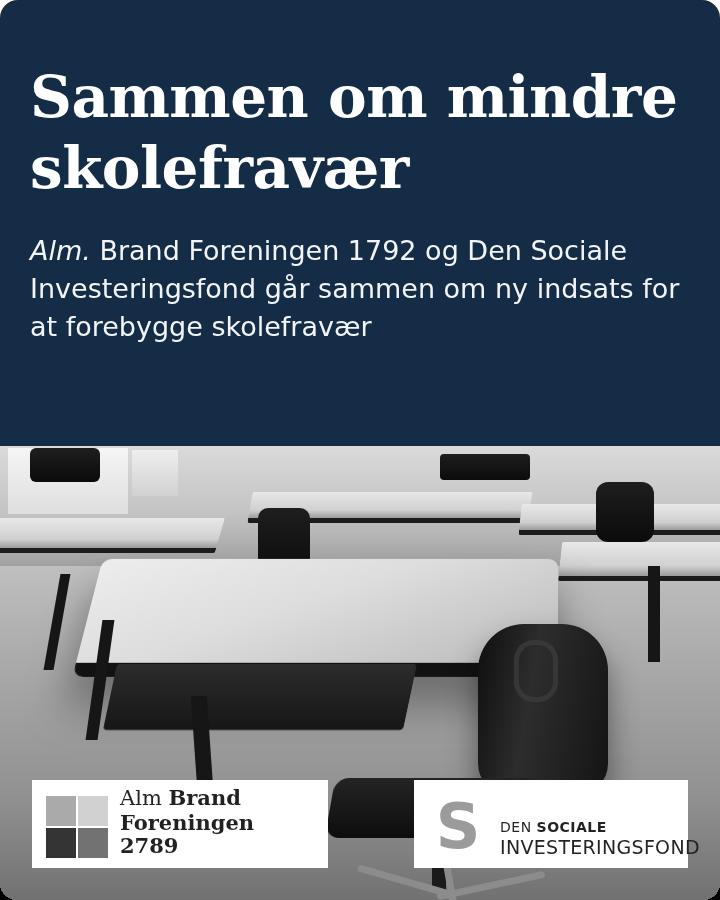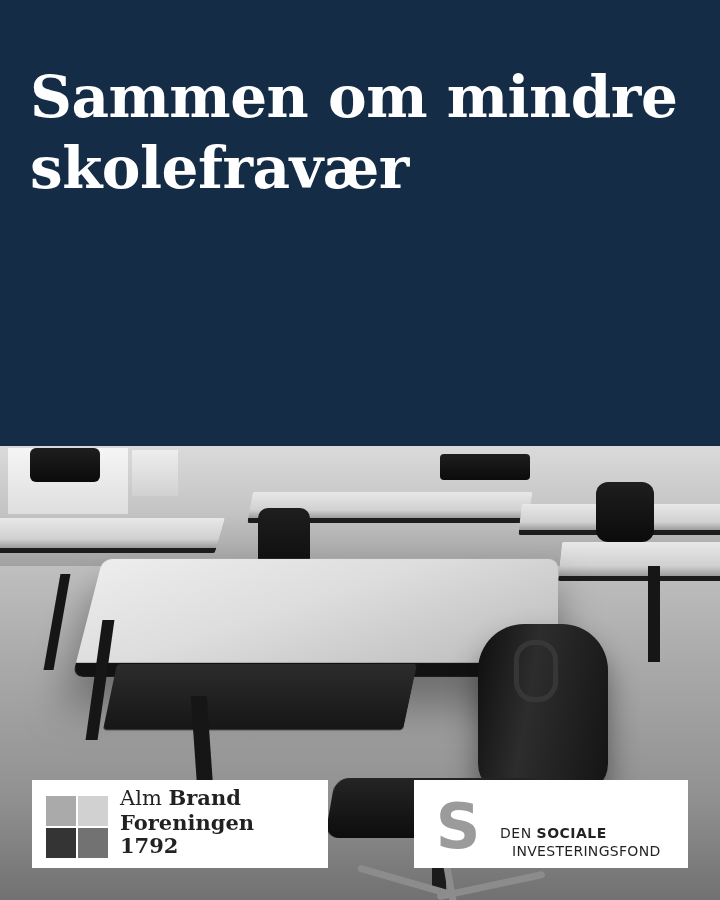--- a/index.html
+++ b/index.html
@@ -12,20 +12,21 @@
     height: 900px;
     overflow: hidden;
     font-family: "DejaVu Sans", sans-serif;
   }
   .poster {
     position: relative;
     width: 720px;
     height: 900px;
     background: #fdba74;
     overflow: hidden;
+    border-radius: 18px;
   }
 
   
   .header {
     position: absolute;
     left: 0; top: 0;
     width: 720px;
     height: 446px;
     background: #152c47;
     box-sizing: border-box;
@@ -244,29 +245,30 @@
     text-align: center;
     opacity: 0.85;
   }
   .dsi-text {
     color: #12243a;
     font-family: "DejaVu Sans", sans-serif;
     line-height: 1.25;
   }
   .dsi-line1 { font-size: 14px; letter-spacing: 0.5px; }
   .dsi-line1 .bold { font-weight: 700; }
-  .dsi-line2 { font-size: 14px; letter-spacing: 0.3px; margin-left: 12px; }
+  .dsi-line2 { font-size: 19px; letter-spacing: 0.3px; }
 </style>
 </head>
 <body>
 
 <div class="poster">
 
   <div class="header">
     <h1 class="headline">Sammen om mindre skolefravær</h1>
+    <p class="subhead"><span class="ital">Alm.</span><span> Brand Foreningen 1792 og Den Sociale Investeringsfond går sammen om ny indsats for at forebygge skolefravær</span></p>
   </div>
 
   <div class="photo">
     <div class="photo-bg"></div>
     <div class="wall"></div>
     <div class="window"></div>
     <div class="window2"></div>
     <div class="floor"></div>
 
     <div class="desk deskA"></div>
@@ -299,21 +301,21 @@
 
       <div class="logo-card logo-almbrand">
         <div class="ab-mark">
           <span class="ab-sq ab-sq1"></span>
           <span class="ab-sq ab-sq2"></span>
           <span class="ab-sq ab-sq3"></span>
           <span class="ab-sq ab-sq4"></span>
         </div>
         <div class="ab-text">
           <div class="ab-line1"><span>Alm </span><span class="bold">Brand</span></div>
-          <div class="ab-line2">Foreningen 1792</div>
+          <div class="ab-line2">Foreningen 2789</div>
         </div>
       </div>
 
       <div class="logo-card logo-dsi">
         <div class="dsi-mark">
           <div class="dsi-s">S</div>
         </div>
         <div class="dsi-text">
           <div class="dsi-line1"><span>DEN </span><span class="bold">SOCIALE</span></div>
           <div class="dsi-line2">INVESTERINGSFOND</div>

